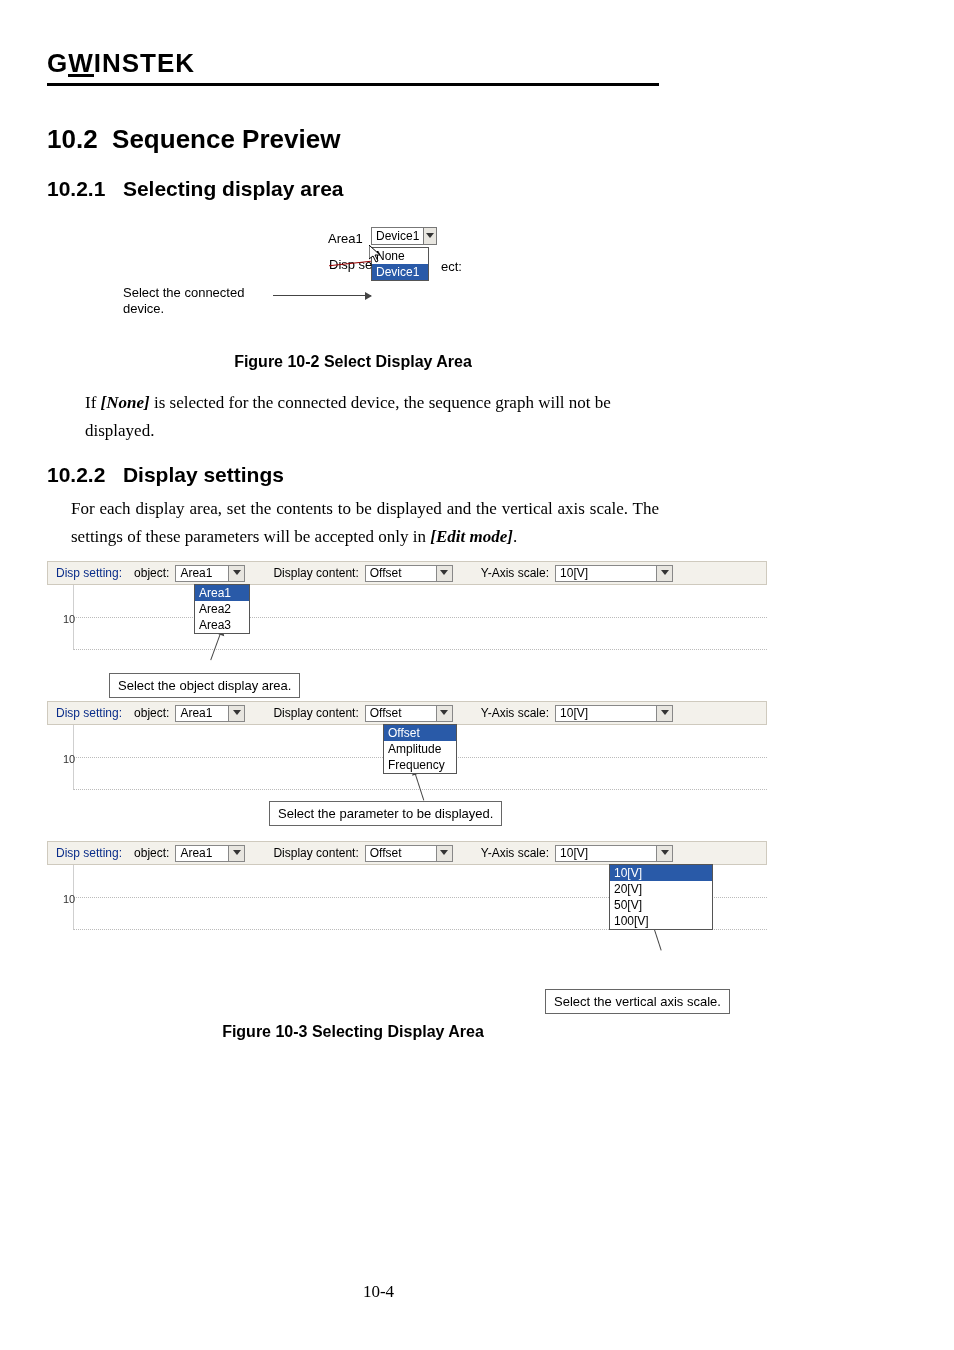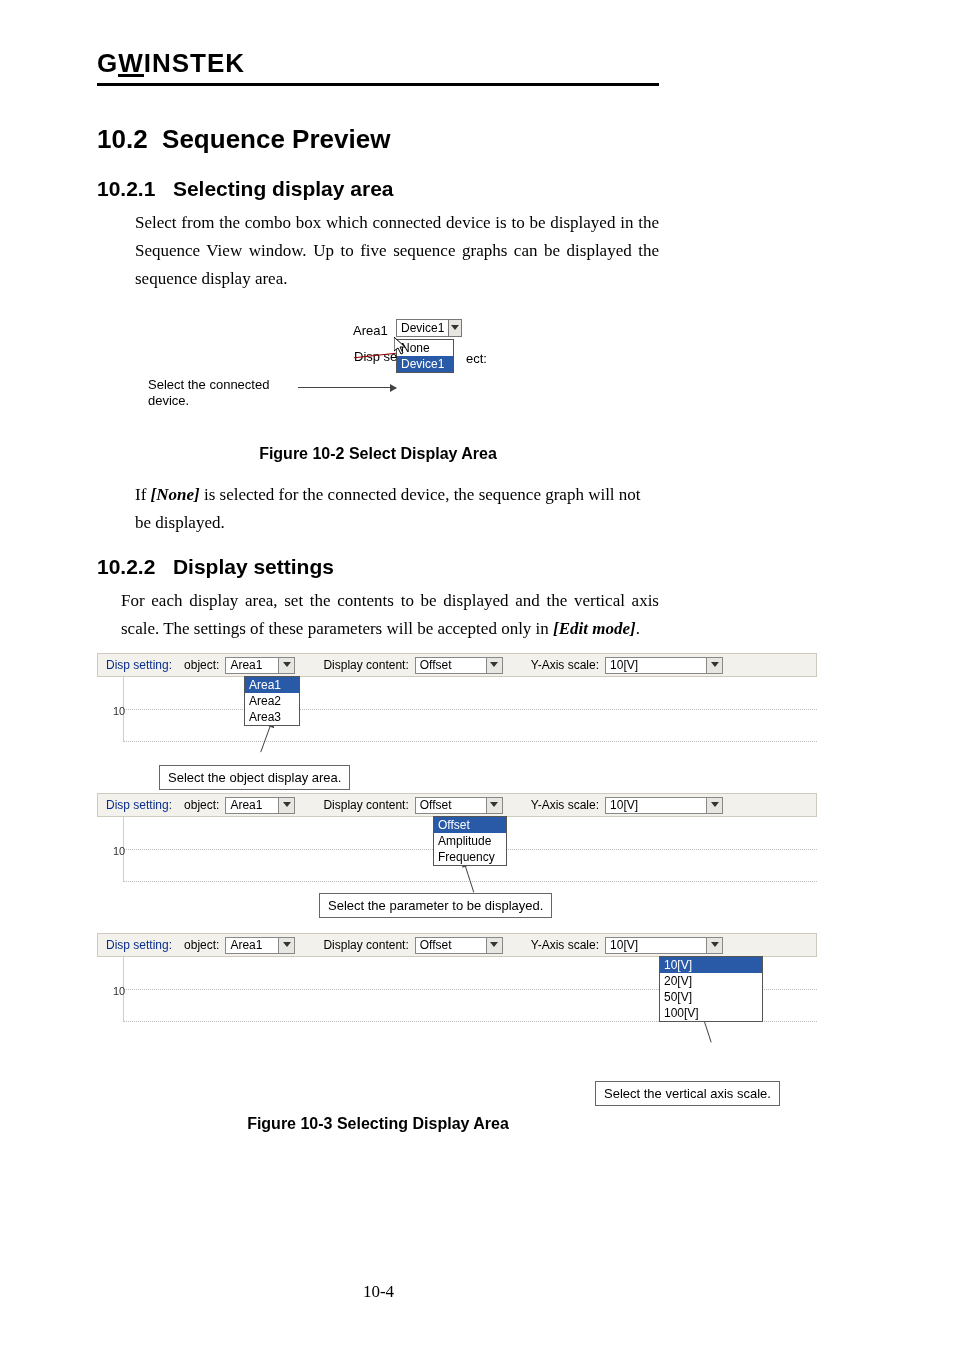--- a/index.html
+++ b/index.html
@@ -1,16 +1,16 @@
 <!DOCTYPE html>
 <html><head>
 <meta charset="utf-8">
 <style>
   html, body { margin:0; padding:0; background:#fff; font-family:"Times New Roman", Times, serif; color:#000; }
-  .page { width:757px; height:1350px; position:relative; box-sizing:border-box; padding:48px 98px 40px 97px; }
+  .page { width:757px; height:1350px; position:relative; box-sizing:border-box; padding:48px 98px 40px 47px; }
   .hdr { display:flex; justify-content:space-between; align-items:flex-end; border-bottom:3px solid #000; padding-bottom:4px; margin-bottom:26px; }
   .logo { font-family:Arial, Helvetica, sans-serif; font-weight:900; font-size:26px; letter-spacing:1px; }
   .logo .gi { display:inline-block; }
   .logo .u { display:inline-block; border-bottom:3px solid #000; line-height:0.8; }
   .manual { font-family:Arial, Helvetica, sans-serif; font-weight:bold; font-size:16px; }
   h1.sec { font-family:Arial, Helvetica, sans-serif; font-weight:bold; font-size:26px; margin:38px 0 22px 0; }
   h2.sub { font-family:Arial, Helvetica, sans-serif; font-weight:bold; font-size:21px; margin:6px 0 8px 0; }
   .para { font-size:17px; line-height:1.65; text-align:justify; margin-left:38px; }
   .fig-cap { font-family:Arial, Helvetica, sans-serif; font-weight:bold; font-size:16px; text-align:center; margin:18px 0; }
   .indent { margin-left:38px; font-size:17px; line-height:1.65; }
@@ -67,21 +67,20 @@
   </div>
 </div>
 
 <h1 class="sec">
   <span>10.2</span>&nbsp;&nbsp;<span>Sequence Preview</span>
 </h1>
 
 <h2 class="sub">
   <span>10.2.1</span>&nbsp;&nbsp;&nbsp;<span>Selecting display area</span>
 </h2>
-<div class="para">Select from the combo box which connected device is to be displayed in the Sequence View window. Up to five sequence graphs can be displayed the sequence display area.</div>
 
 <div class="fig102">
   <div class="lbltext">Select the connected device.</div>
   <div class="arealbl">Area1</div>
   <div class="combo combo1">
     <div class="val">Device1</div>
     <div class="dd">
           <svg width="8" height="6">
             <polygon points="0,0 8,0 4,5" fill="#333"></polygon>
           </svg>

